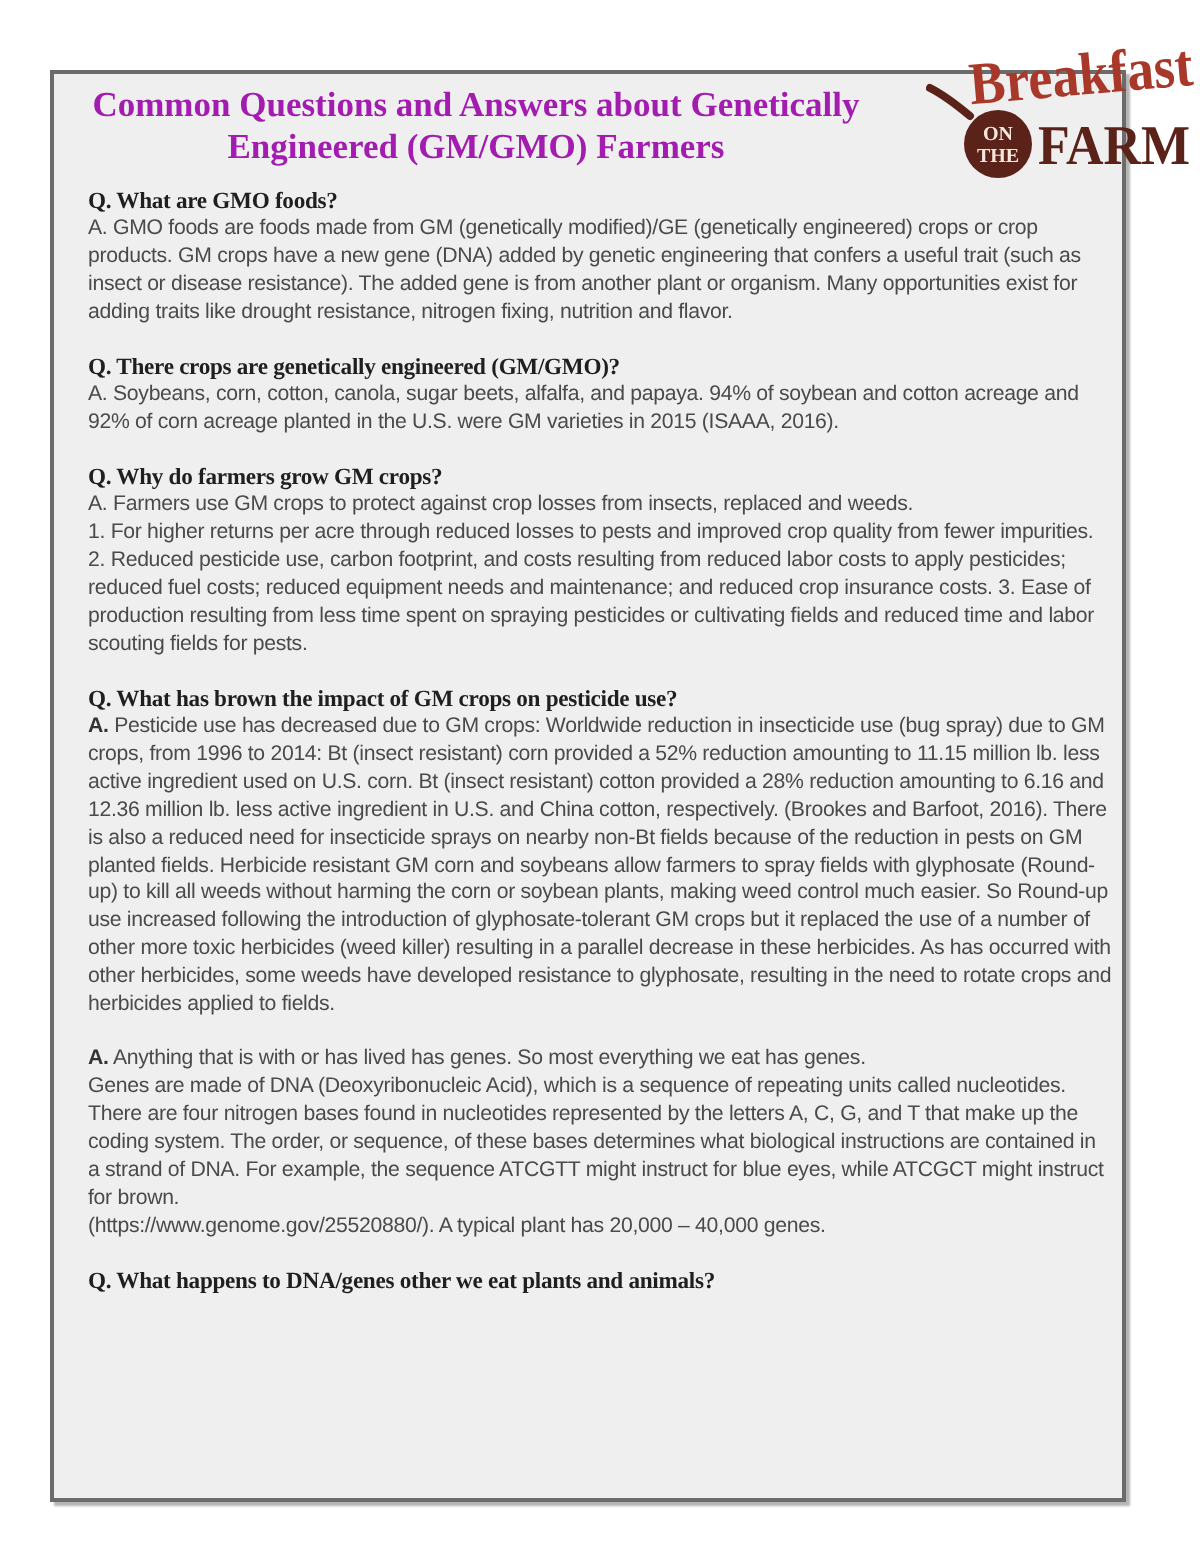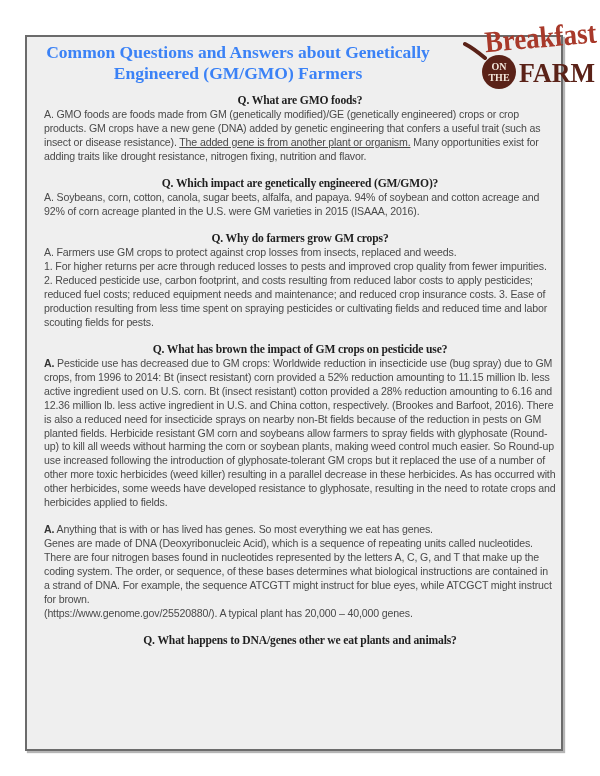--- a/index.html
+++ b/index.html
@@ -6,32 +6,32 @@
   body { width: 600px; height: 776px; position: relative; overflow: hidden;
          font-family: "DejaVu Serif", serif; }
   .doc-box {
     position: absolute; left: 25px; top: 35px; width: 538px; height: 716px;
     background: #efefef; border: 2px solid #6b6b6b; box-sizing: border-box;
     box-shadow: 2px 2px 1px #b5b5b5;
   }
   .title {
     position: absolute; left: 36px; top: 42px; width: 404px; text-align: center;
     font-family: "Liberation Serif", serif; font-weight: bold; font-size: 17.5px;
-    line-height: 21px; color: #3b82f6;
+    line-height: 21px; color: #a21caf;
   }
   .logo { position: absolute; left: 463px; top: 14px; width: 137px; height: 78px; }
   .content {
     position: absolute; left: 44px; top: 94px; width: 512px;
     font-family: "Liberation Sans", sans-serif; font-size: 10.6px; line-height: 13.9px;
     color: #4a4a4a; letter-spacing: -0.15px;
   }
   .qa { margin-bottom: 13.5px; }
-  .q { font-weight: bold; color: #1f1f1f; font-family: "Liberation Serif", serif; font-size: 11.6px; text-align: center; }
+  .q { font-weight: bold; color: #1f1f1f; font-family: "Liberation Serif", serif; font-size: 11.6px; }
   .a-prefix-bold { font-weight: bold; color: #333; }
-  .u { text-decoration: underline; }
+  .u { }
 </style>
 </head>
 <body>
 
 <div class="doc-box"></div>
 
 <div class="title">
   <div>Common Questions and Answers about Genetically</div>
   <div>Engineered (GM/GMO) Farmers</div>
 </div>
@@ -48,21 +48,21 @@
 </svg>
 
 <div class="content">
 
   <div class="qa">
     <div class="q">Q.  What are GMO foods?</div>
     <div><span>A.</span><span>  GMO foods are foods made from GM (genetically modified)/GE (genetically engineered) crops or crop products.  GM crops have a new gene (DNA) added by genetic engineering that confers a useful trait (such as insect or disease resistance).  </span><span class="u">The added gene is from another plant or organism.</span><span>  Many opportunities exist for adding traits like drought resistance, nitrogen fixing, nutrition and flavor.</span></div>
   </div>
 
   <div class="qa">
-    <div class="q">Q. Which impact are genetically engineered (GM/GMO)?</div>
+    <div class="q">Q. There crops are genetically engineered (GM/GMO)?</div>
     <div><span>A.</span><span>  Soybeans, corn, cotton, canola, sugar beets, alfalfa, and papaya.  94% of soybean and cotton acreage and 92% of corn acreage planted in the U.S. were GM varieties in 2015 (ISAAA, 2016).</span></div>
   </div>
 
   <div class="qa">
     <div class="q">Q. Why do farmers grow GM crops?</div>
     <div>
       <div><span>A.</span><span>  Farmers use GM crops to protect against crop losses from insects, replaced and weeds.</span></div>
       <div>1. For higher returns per acre through reduced losses to pests and improved crop quality from fewer impurities.   2. Reduced pesticide use, carbon footprint, and costs resulting from reduced labor costs to apply pesticides; reduced fuel costs; reduced equipment needs and maintenance; and reduced crop insurance costs.  3.  Ease of production resulting from less time spent on spraying pesticides or cultivating fields and reduced time and labor scouting fields for pests.</div>
     </div>
   </div>

